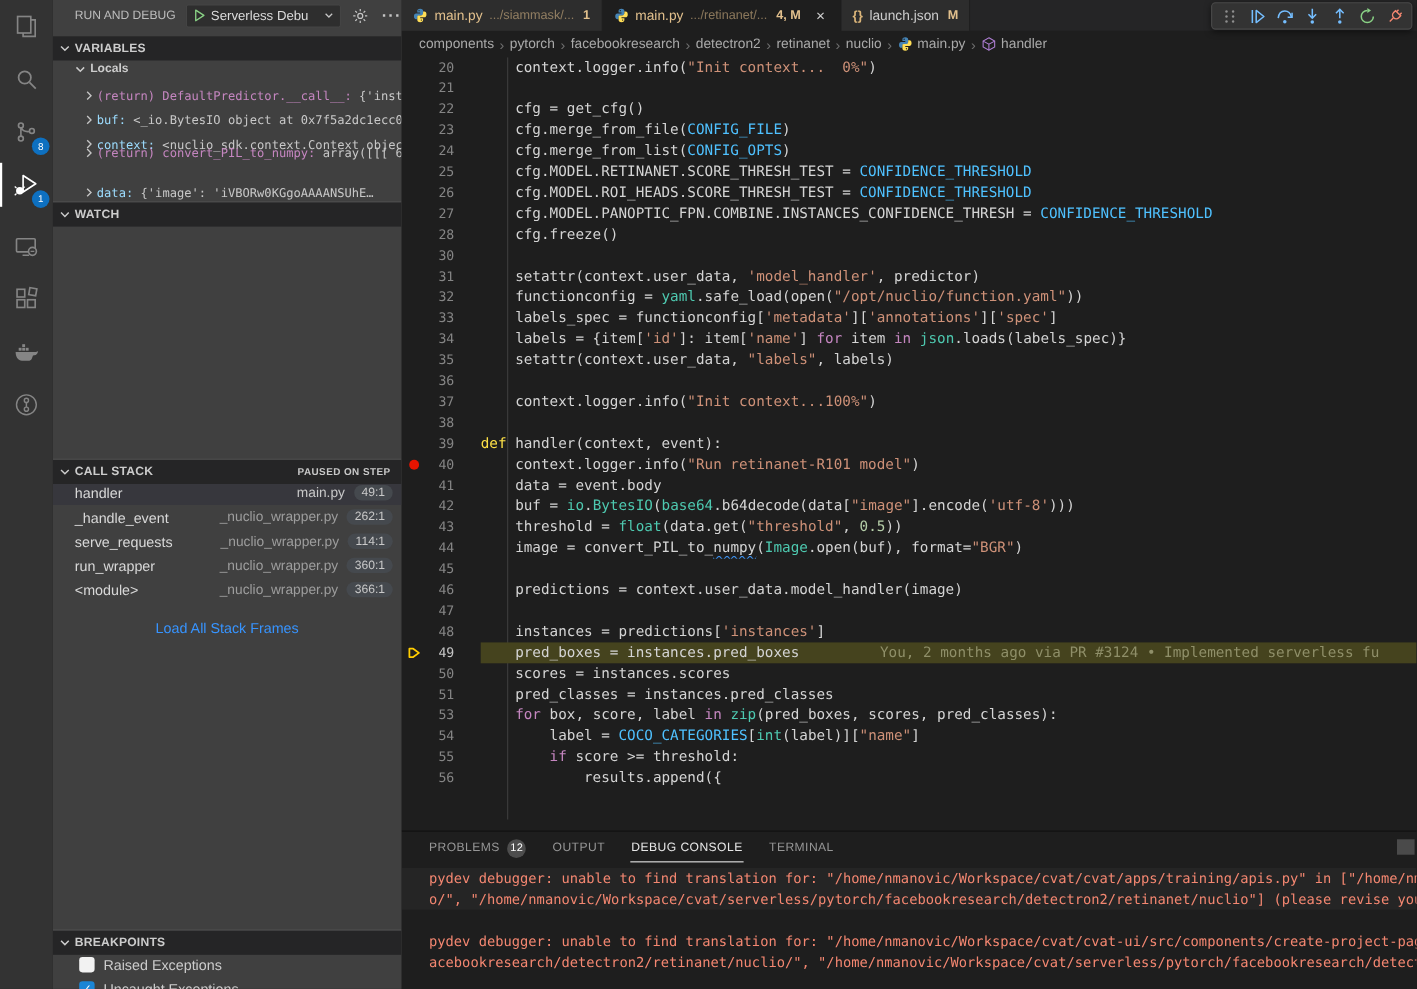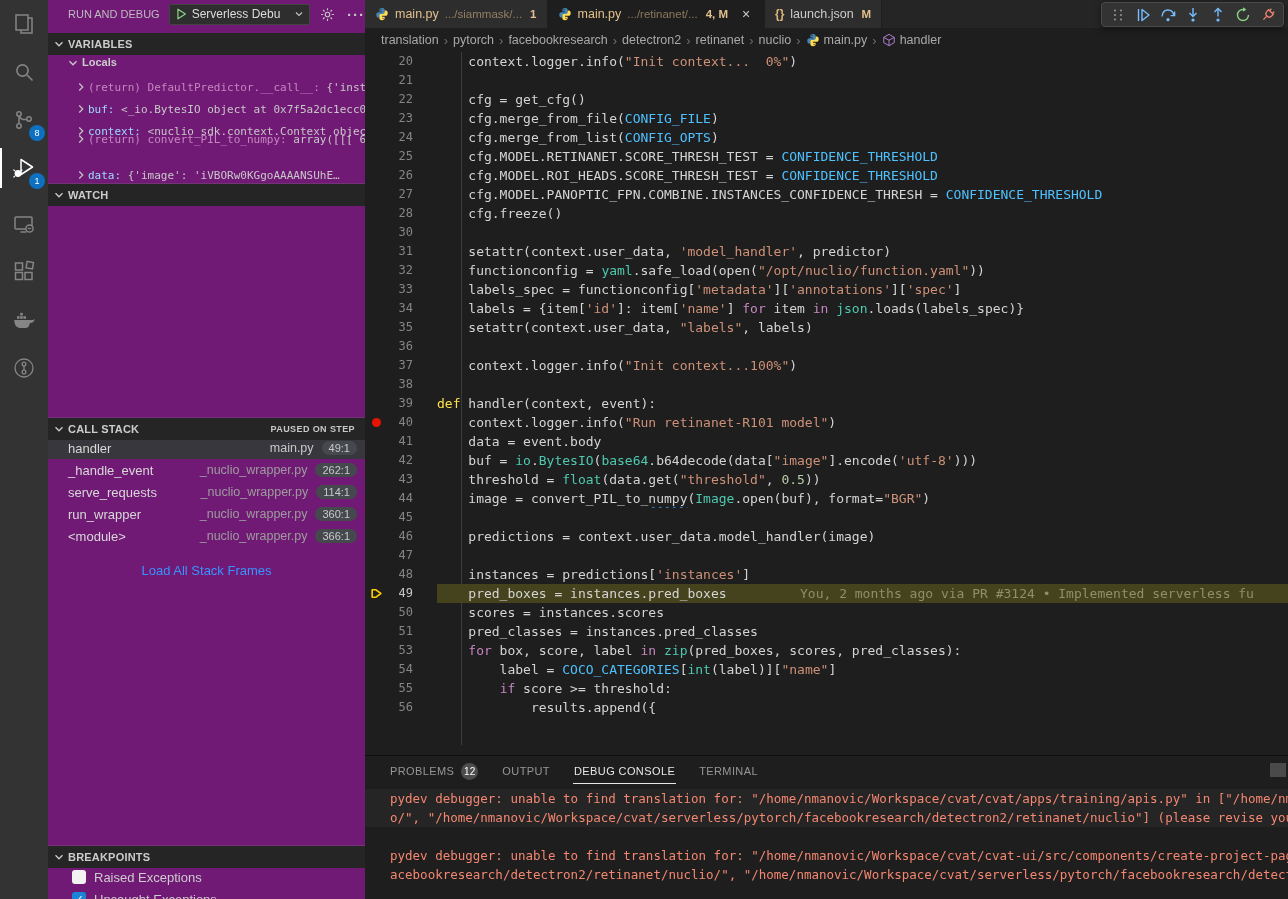--- a/index.html
+++ b/index.html
@@ -11,21 +11,21 @@
   #activitybar { position:absolute; left:0; top:0; width:48px; height:100%; background:#333333; z-index:6; }
   .ab-item { position:relative; height:48px; display:flex; align-items:center; justify-content:center; color:#858585; cursor:pointer; }
   .ab-item.mt8 { margin-top:8px; }
   .ab-item svg { width:24px; height:24px; }
   .ab-item.active { color:#ffffff; }
   .ab-item.active::before { content:""; position:absolute; left:0; top:4px; bottom:4px; width:2px; background:#ffffff; }
   .ab-badge { position:absolute; right:3px; bottom:3px; min-width:16px; height:16px; border-radius:50%;
               background:#0e70c0; color:#fff; font-size:9px; display:flex; align-items:center; justify-content:center; }
 
   
-  #sidebar { position:absolute; left:48px; top:0; width:317px; height:100%; background:#701a75; overflow:hidden; z-index:5; }
+  #sidebar { position:absolute; left:48px; top:0; width:317px; height:100%; background:#404040; overflow:hidden; z-index:5; }
   #sb-top { position:absolute; top:0; left:0; right:0; height:28px; display:flex; align-items:center; }
   #sb-title { margin-left:20px; font-size:11px; color:#bcbcbc; white-space:nowrap; }
   #dbg-select { margin-left:9px; width:148px; height:21px; background:#2e2e2e; border:1px solid #444444; border-radius:2px;
                 display:flex; align-items:center; padding:0 4px; overflow:hidden; }
   #dbg-select .lbl { font-size:12px; color:#dcdcdc; white-space:nowrap; overflow:hidden; flex:1; margin-left:4px; }
   #sb-gear { margin-left:10px; display:flex; }
   #sb-more { margin-left:12px; color:#c5c5c5; font-size:15px; letter-spacing:1px; font-weight:700; }
 
   .sec-head { position:absolute; left:0; width:100%; height:22px; display:flex; align-items:center;
               font-size:11px; font-weight:700; color:#cccccc; letter-spacing:.2px; background:#252526; z-index:2; }
@@ -403,21 +403,21 @@
             <g transform="rotate(45 8 8)">
               <path d="M6 1.2V3.8M10 1.2V3.8"></path>
               <path d="M4.7 3.8h6.6v2.4a3.3 3.3 0 0 1-6.6 0z"></path>
               <path d="M8 10v4.5"></path>
             </g>
           </svg>
         </div>
       </div>
     <div id="breadcrumb">
         <span class="bc-item">
-          <span>translation</span>
+          <span>components</span>
         </span>
         <span class="bc-sep">›</span>
         <span class="bc-item">
           <span>pytorch</span>
         </span>
         <span class="bc-sep">›</span>
         <span class="bc-item">
           <span>facebookresearch</span>
         </span>
         <span class="bc-sep">›</span>

